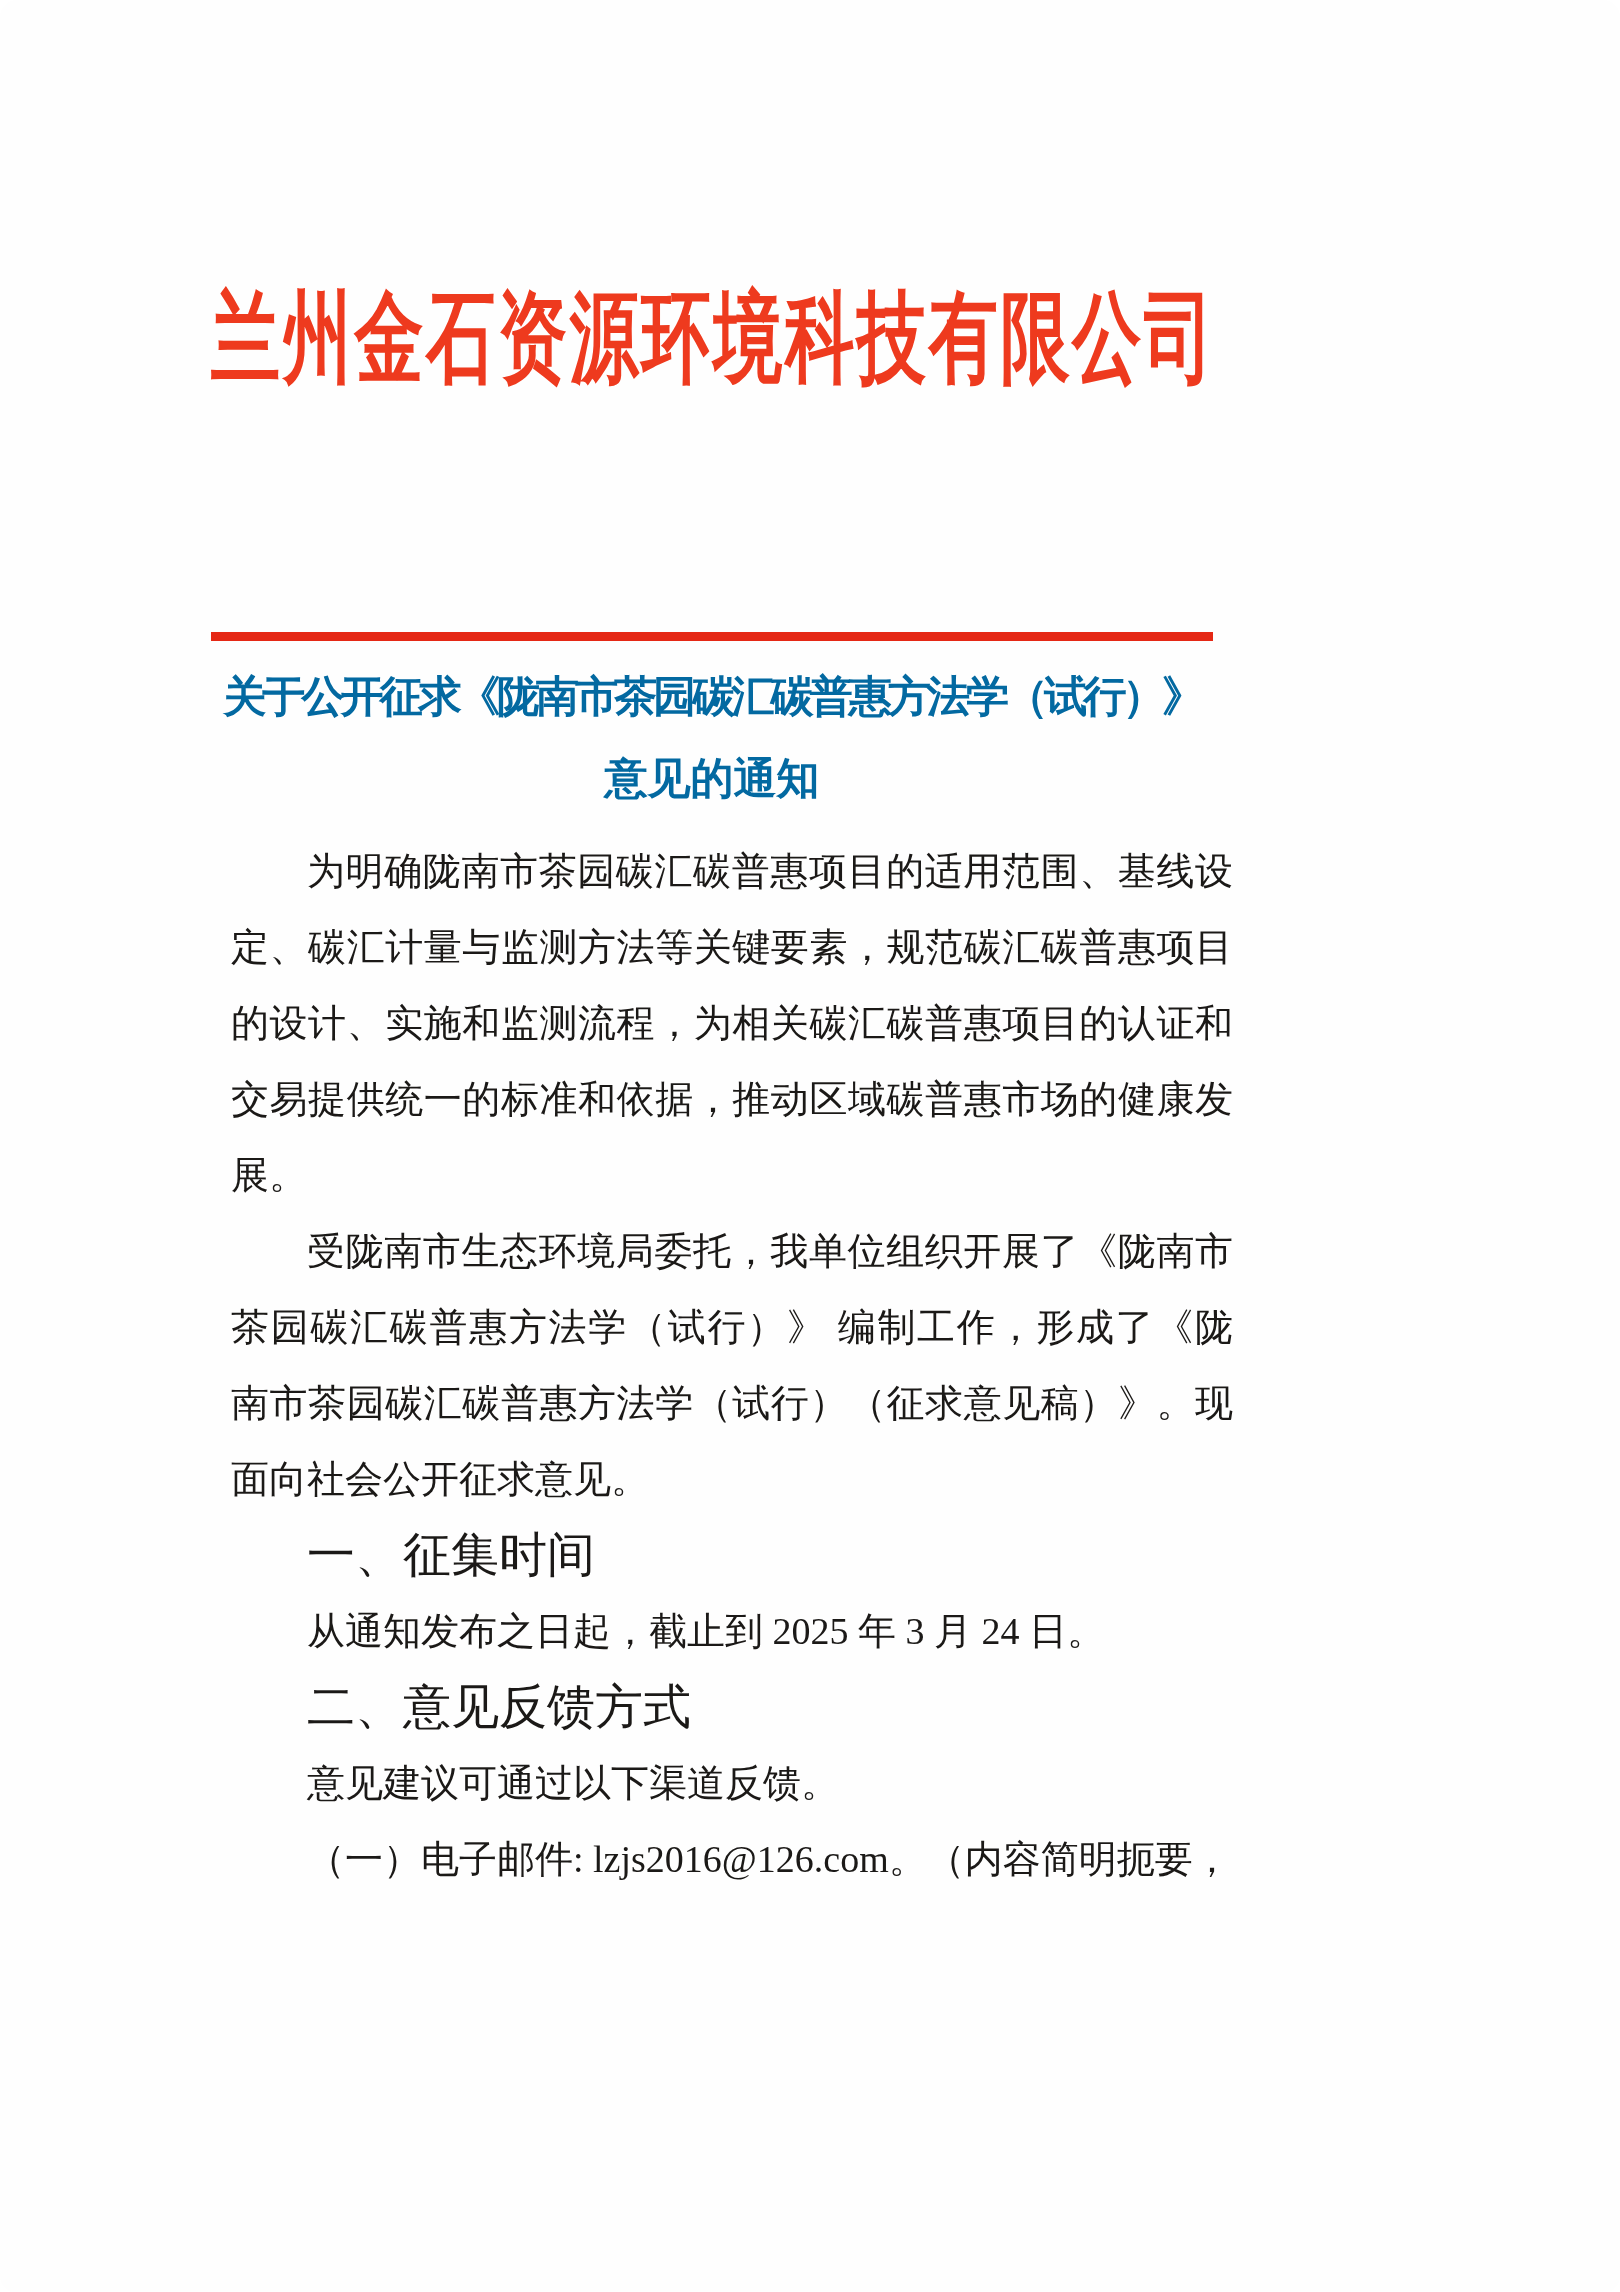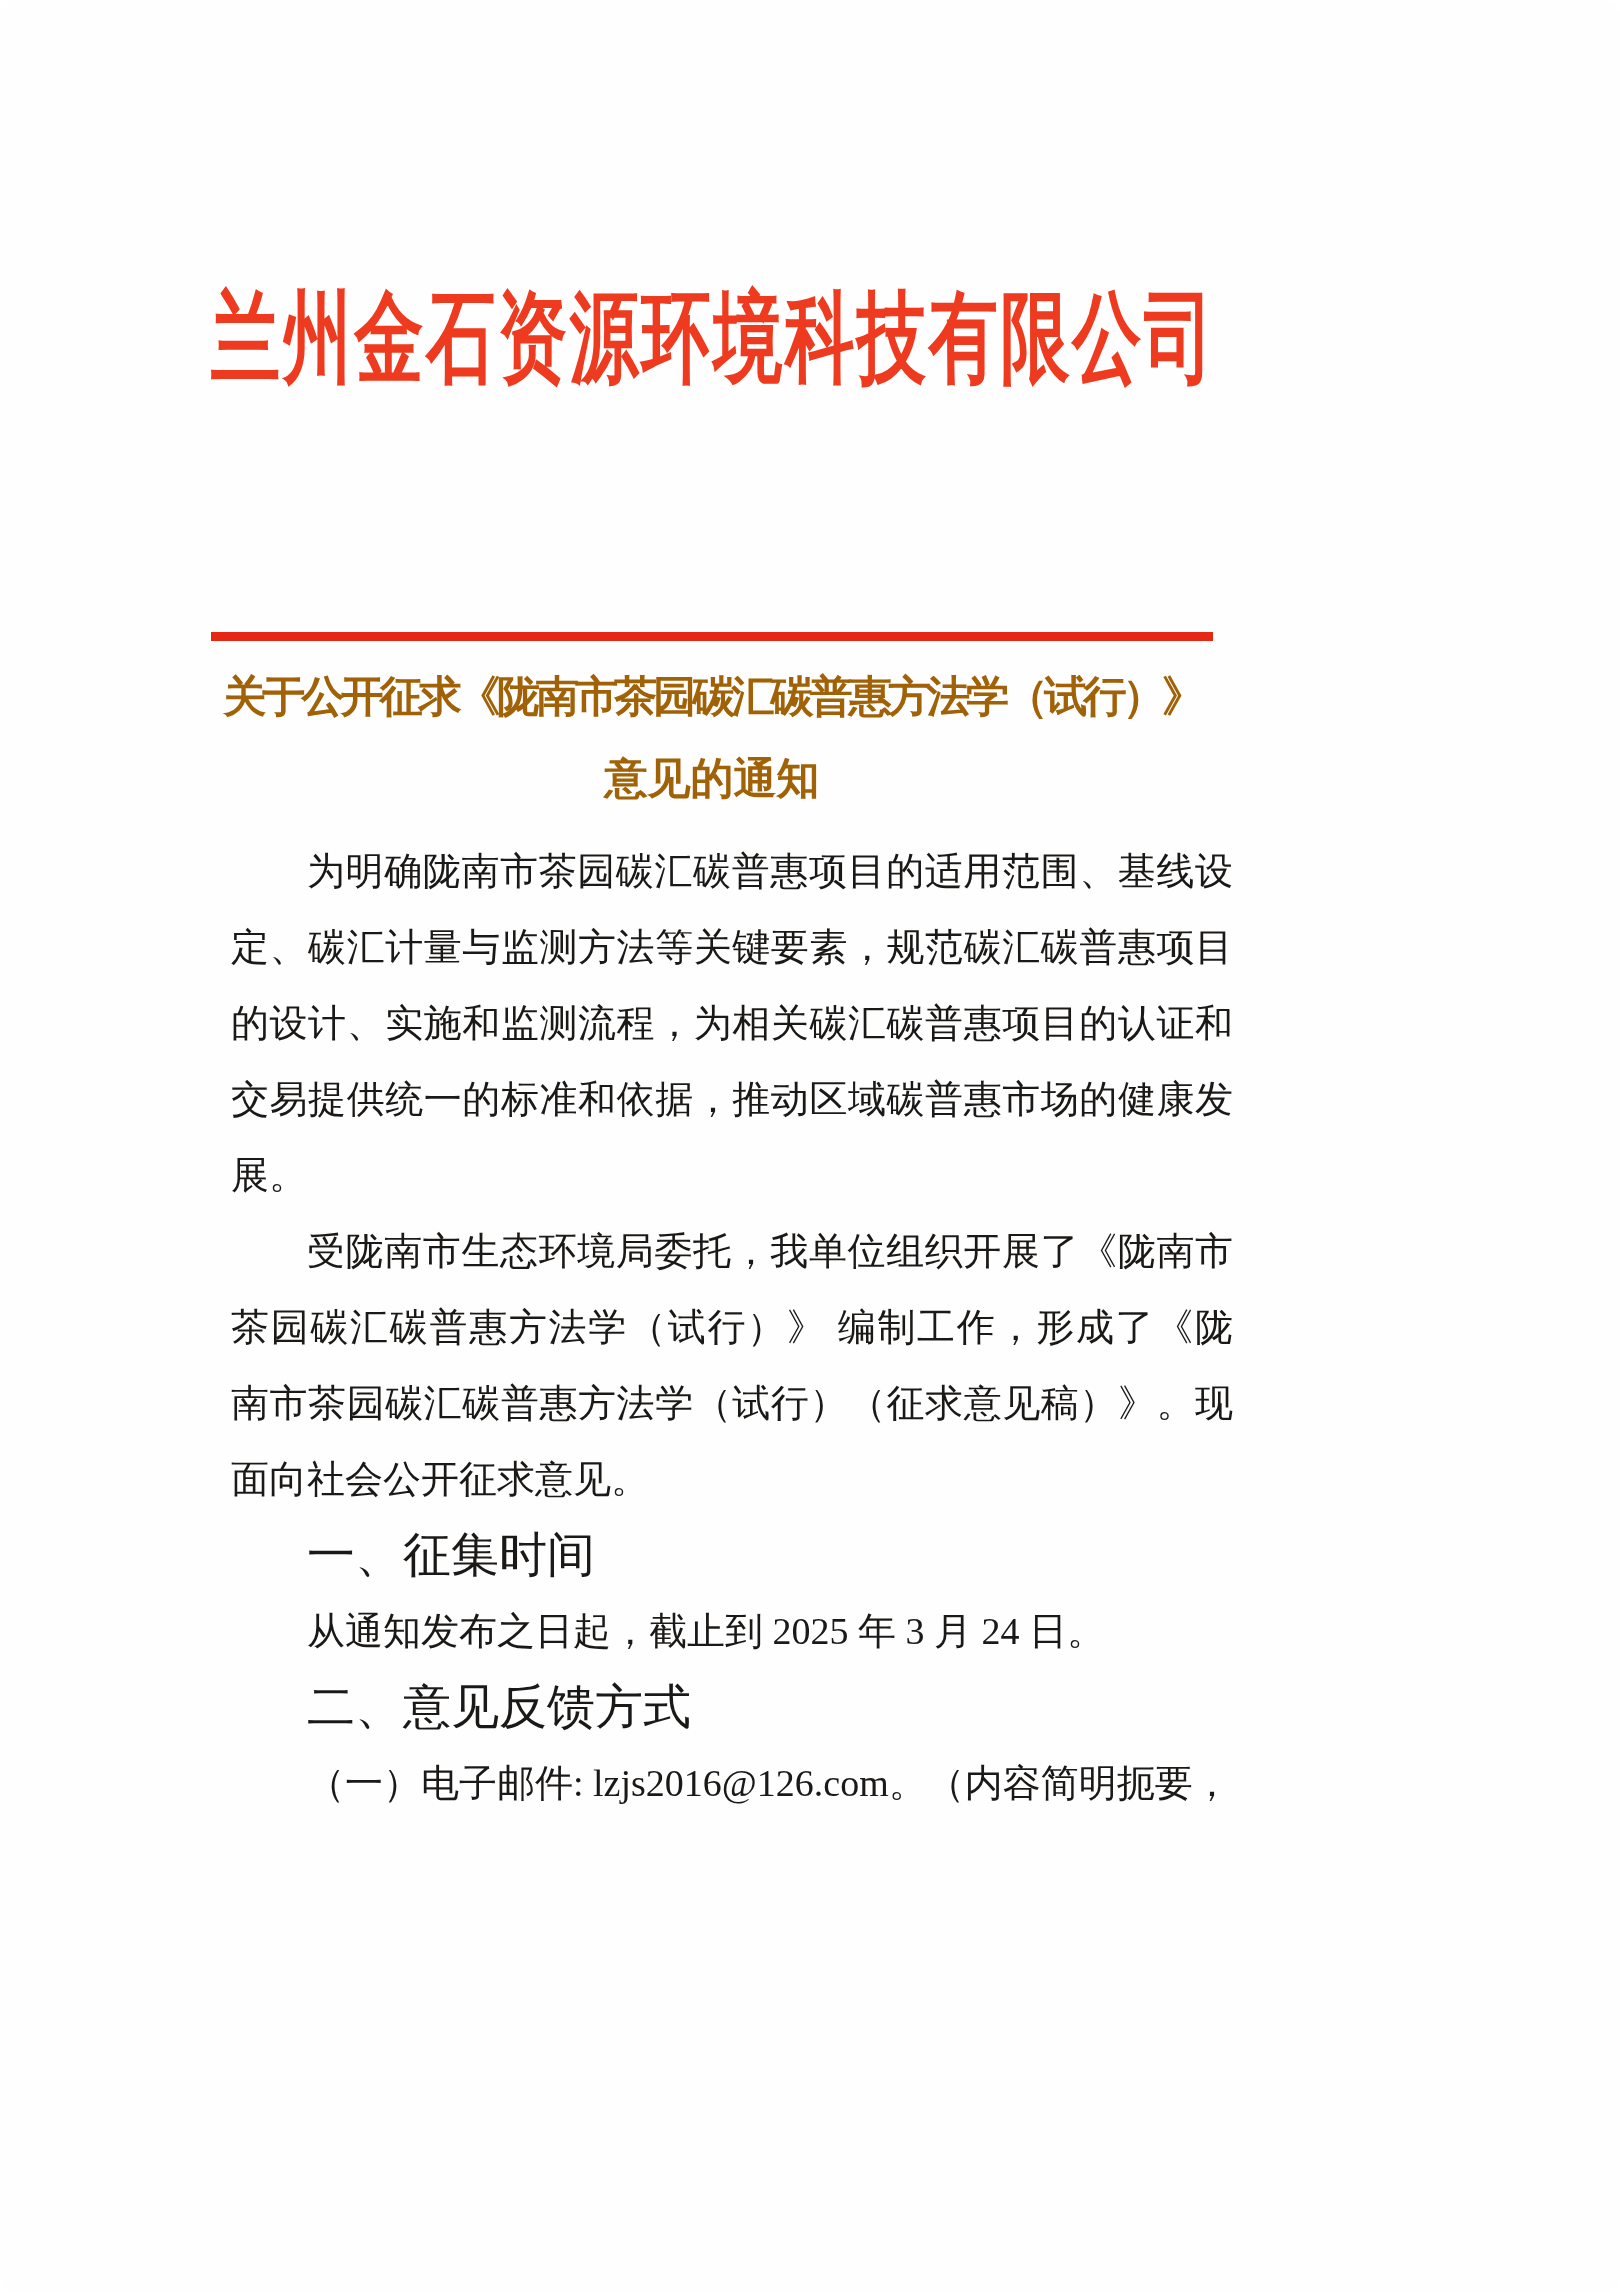--- a/index.html
+++ b/index.html
@@ -37,21 +37,21 @@
     width: 100%;
   }
   .notice-title {
     margin-top: 15.7px;
     font-weight: bold;
     text-align: center;
     font-size: 43px;
     line-height: 82px;
     letter-spacing: -3.9px;
     white-space: nowrap;
-    color: #a16207;
+    color: #0369a1;
   }
   .body-lines {
     margin-top: 12.7px;
     font-size: 38px;
     color: #1b1917;
   }
   .line {
     box-sizing: border-box;
     width: 100%;
     height: 76px;
@@ -87,17 +87,18 @@
         <div class="line j">的设计、实施和监测流程，为相关碳汇碳普惠项目的认证和</div>
         <div class="line j">交易提供统一的标准和依据，推动区域碳普惠市场的健康发</div>
         <div class="line">展。</div>
         <div class="line j ind">受陇南市生态环境局委托，我单位组织开展了《陇南市</div>
         <div class="line j">茶园碳汇碳普惠方法学（试行）》 编制工作，形成了《陇</div>
         <div class="line j">南市茶园碳汇碳普惠方法学（试行）（征求意见稿）》。现</div>
         <div class="line">面向社会公开征求意见。</div>
         <div class="line hei ind">一、征集时间</div>
         <div class="line ind">从通知发布之日起，截止到 2025 年 3 月 24 日。</div>
         <div class="line hei ind">二、意见反馈方式</div>
+        <div class="line ind">意见建议可通过以下渠道反馈。</div>
         <div class="line ind">（一）电子邮件: lzjs2016@126.com。（内容简明扼要，</div>
       </div>
   </div>
 </div>
 
 
 </body></html>

